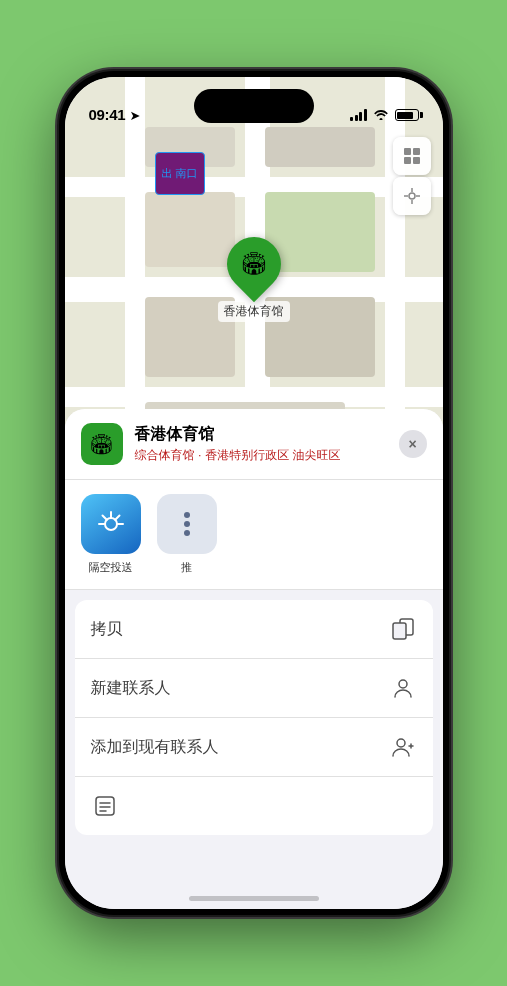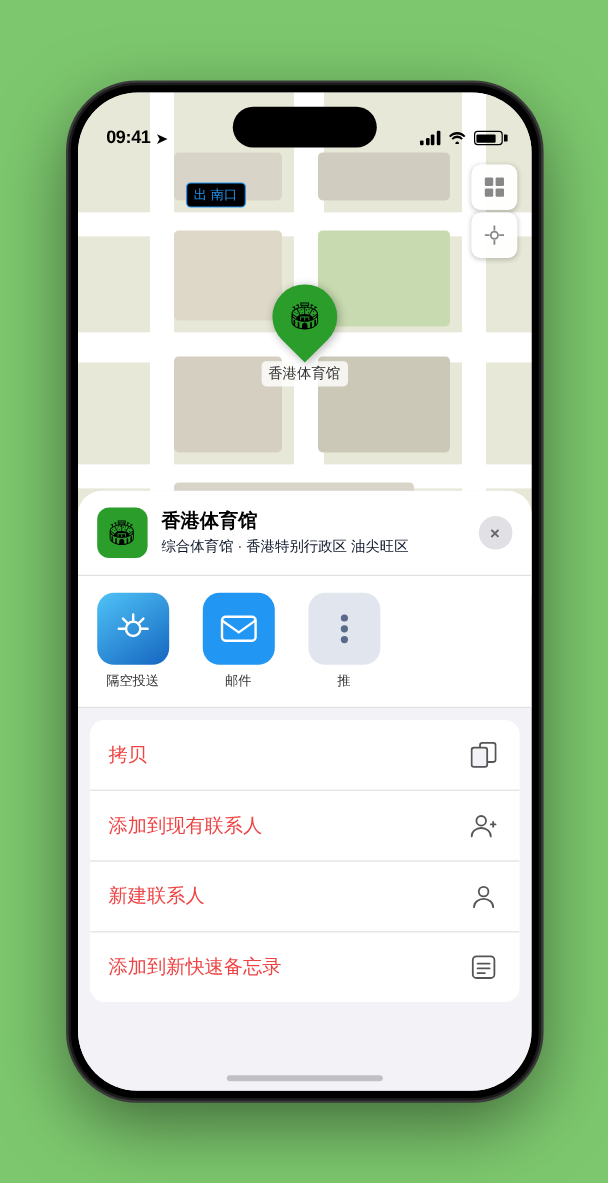--- a/index.html
+++ b/index.html
@@ -227,24 +227,24 @@
       box-shadow: 0 1px 4px rgba(0,0,0,0.2);
       font-size: 18px;
       cursor: pointer;
     }
 
     
     .map-label {
       position: absolute;
       top: 75px;
       left: 90px;
-      background: #000000;
+      background: #701a75;
       border: 1.5px solid #2196F3;
       border-radius: 4px;
-      padding: 2px 6px;
+      padding: 13px 6px;
       font-size: 11px;
       color: #2196F3;
       font-weight: 500;
     }
 
     
     .bottom-sheet {
       position: absolute;
       bottom: 0;
       left: 0;
@@ -282,21 +282,21 @@
     }
 
     .venue-name {
       font-size: 16px;
       font-weight: 600;
       color: #000;
     }
 
     .venue-subtitle {
       font-size: 12px;
-      color: #0f172a;
+      color: #b91c1c;
       margin-top: 2px;
     }
 
     .close-btn {
       width: 28px;
       height: 28px;
       background: #e0e0e5;
       border-radius: 50%;
       display: flex;
       align-items: center;
@@ -305,21 +305,21 @@
       color: #666;
       font-size: 14px;
       font-weight: 600;
     }
 
     
     .share-row {
       background: white;
       padding: 14px 16px;
       display: flex;
-      gap: 28px;
+      gap: 16px;
       overflow-x: auto;
       border-bottom: 0.5px solid #e0e0e0;
     }
 
     .share-item {
       display: flex;
       flex-direction: column;
       align-items: center;
       gap: 6px;
       min-width: 60px;
@@ -368,21 +368,21 @@
       border-bottom: 0.5px solid #e0e0e0;
       cursor: pointer;
     }
 
     .action-item:last-child {
       border-bottom: none;
     }
 
     .action-text {
       font-size: 16px;
-      color: #ef4444;
+      color: #404040;
     }
 
     .action-icon {
       width: 28px;
       height: 28px;
       display: flex;
       align-items: center;
       justify-content: center;
       font-size: 20px;
       color: #555;
@@ -507,77 +507,67 @@
               <path d="M9 15 L3 15" stroke="white" stroke-width="2" stroke-linecap="round"></path>
               <path d="M21 15 L27 15" stroke="white" stroke-width="2" stroke-linecap="round"></path>
               <path d="M10.8 10.8 L6.5 6.5" stroke="white" stroke-width="2" stroke-linecap="round"></path>
               <path d="M19.2 10.8 L23.5 6.5" stroke="white" stroke-width="2" stroke-linecap="round"></path>
             </svg>
           </div>
           <span class="share-label">隔空投送</span>
         </div>
 
 
-        <div class="share-item">
-          <div class="share-icon mail">
-            <svg width="32" height="24" viewBox="0 0 32 24">
-              <rect x="2" y="2" width="28" height="20" rx="3" fill="none" stroke="white" stroke-width="2"></rect>
-              <path d="M2 5l14 10 14-10" stroke="white" stroke-width="2" fill="none"></path>
-            </svg>
-          </div>
-          <span class="share-label">邮件</span>
-        </div>
 
 
         <div class="share-item">
           <div style="width:60px;height:60px;border-radius:14px;background:#e0e5ee;display:flex;align-items:center;justify-content:center;flex-direction:column;gap:3px;">
             <div style="width:6px;height:6px;background:#5a6a8a;border-radius:50%;"></div>
             <div style="width:6px;height:6px;background:#5a6a8a;border-radius:50%;"></div>
             <div style="width:6px;height:6px;background:#5a6a8a;border-radius:50%;"></div>
           </div>
           <span class="share-label">推</span>
         </div>
       </div>
 
       <div class="action-list">
 
         <div class="action-item">
           <span class="action-text">拷贝</span>
           <div class="action-icon">
             <svg width="22" height="22" viewBox="0 0 22 22">
               <rect x="8" y="1" width="13" height="16" rx="2" fill="none" stroke="#555" stroke-width="1.5"></rect>
               <rect x="1" y="5" width="13" height="16" rx="2" fill="#f2f2f7" stroke="#555" stroke-width="1.5"></rect>
+            </svg>
+          </div>
+        </div>
+
+        <div class="action-item">
+          <span class="action-text">新建联系人</span>
+          <div class="action-icon">
+            <svg width="22" height="22" viewBox="0 0 22 22">
+              <circle cx="11" cy="7" r="4" fill="none" stroke="#555" stroke-width="1.5"></circle>
+              <path d="M3 20c0-4 3.6-7 8-7s8 3 8 7" fill="none" stroke="#555" stroke-width="1.5" stroke-linecap="round"></path>
             </svg>
           </div>
         </div>
 
         <div class="action-item">
           <span class="action-text">添加到现有联系人</span>
           <div class="action-icon">
             <svg width="22" height="22" viewBox="0 0 22 22">
               <circle cx="9" cy="7" r="4" fill="none" stroke="#555" stroke-width="1.5"></circle>
               <path d="M1 20c0-4 3.6-7 8-7s8 3 8 7" fill="none" stroke="#555" stroke-width="1.5" stroke-linecap="round"></path>
               <line x1="17" y1="10" x2="21" y2="10" stroke="#555" stroke-width="1.5" stroke-linecap="round"></line>
               <line x1="19" y1="8" x2="19" y2="12" stroke="#555" stroke-width="1.5" stroke-linecap="round"></line>
             </svg>
           </div>
         </div>
 
         <div class="action-item">
-          <span class="action-text">新建联系人</span>
-          <div class="action-icon">
-            <svg width="22" height="22" viewBox="0 0 22 22">
-              <circle cx="11" cy="7" r="4" fill="none" stroke="#555" stroke-width="1.5"></circle>
-              <path d="M3 20c0-4 3.6-7 8-7s8 3 8 7" fill="none" stroke="#555" stroke-width="1.5" stroke-linecap="round"></path>
-            </svg>
-          </div>
-        </div>
-
-        <div class="action-item">
-          <span class="action-text">添加到新快速备忘录</span>
           <div class="action-icon">
             <svg width="22" height="22" viewBox="0 0 22 22">
               <rect x="2" y="2" width="18" height="18" rx="3" fill="none" stroke="#555" stroke-width="1.5"></rect>
               <line x1="6" y1="8" x2="16" y2="8" stroke="#555" stroke-width="1.5" stroke-linecap="round"></line>
               <line x1="6" y1="12" x2="16" y2="12" stroke="#555" stroke-width="1.5" stroke-linecap="round"></line>
               <line x1="6" y1="16" x2="12" y2="16" stroke="#555" stroke-width="1.5" stroke-linecap="round"></line>
             </svg>
           </div>
         </div>
 

